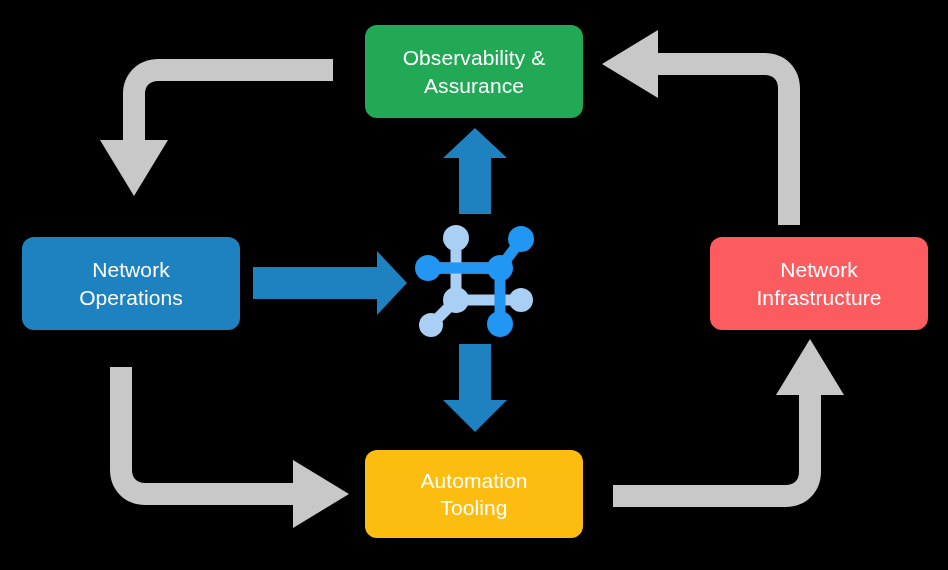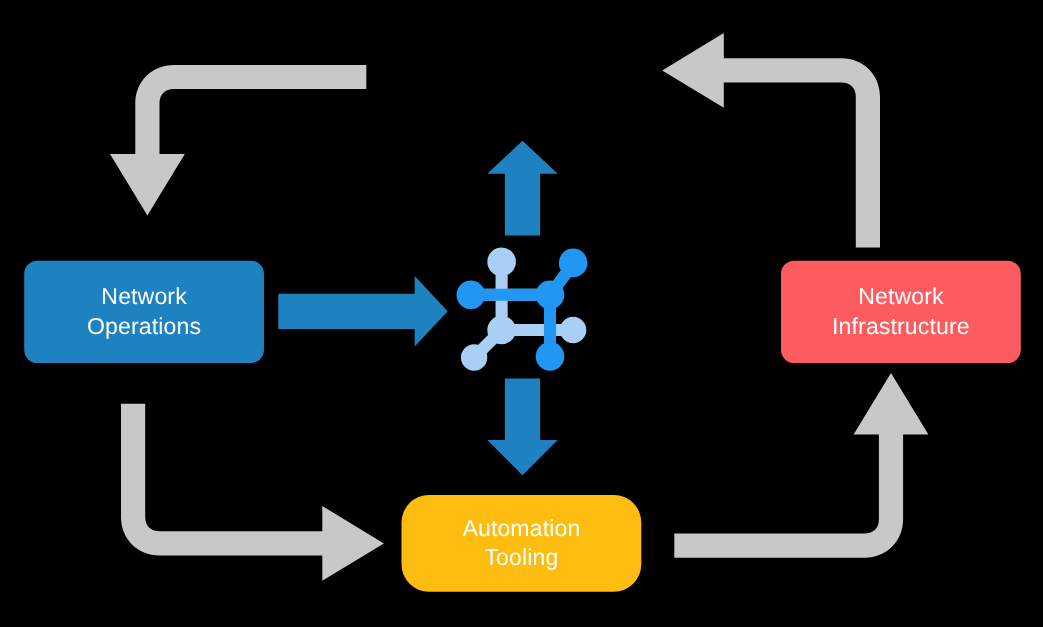--- a/index.html
+++ b/index.html
@@ -41,21 +41,20 @@
     left: 22px; top: 237px; width: 218px; height: 93px;
     background: #1f82c0;
   }
   #box-netinfra {
     left: 710px; top: 237px; width: 218px; height: 93px;
     background: #fc5c60;
   }
   #box-automation {
     left: 365px; top: 450px; width: 218px; height: 88px;
     background: #fdbd10;
-    border-radius: 25px;
   }
   .svg-layer {
     position: absolute;
     left: 0; top: 0;
     width: 948px;
     height: 570px;
   }
   #icon-layer { pointer-events: none; }
 </style>
 </head>
@@ -175,20 +174,22 @@
 
       <g fill="#2196f3">
         <circle cx="428" cy="268" r="13"></circle>
         <circle cx="500" cy="268" r="13"></circle>
         <circle cx="521" cy="239" r="13"></circle>
         <circle cx="500" cy="324" r="13"></circle>
       </g>
     </g>
   </svg>
 
+  <div class="node-box" id="box-observability">Observability &amp;
+Assurance</div>
 
   <div class="node-box" id="box-netops">Network
 Operations</div>
 
   <div class="node-box" id="box-netinfra">Network
 Infrastructure</div>
 
   <div class="node-box" id="box-automation">Automation
 Tooling</div>
 

